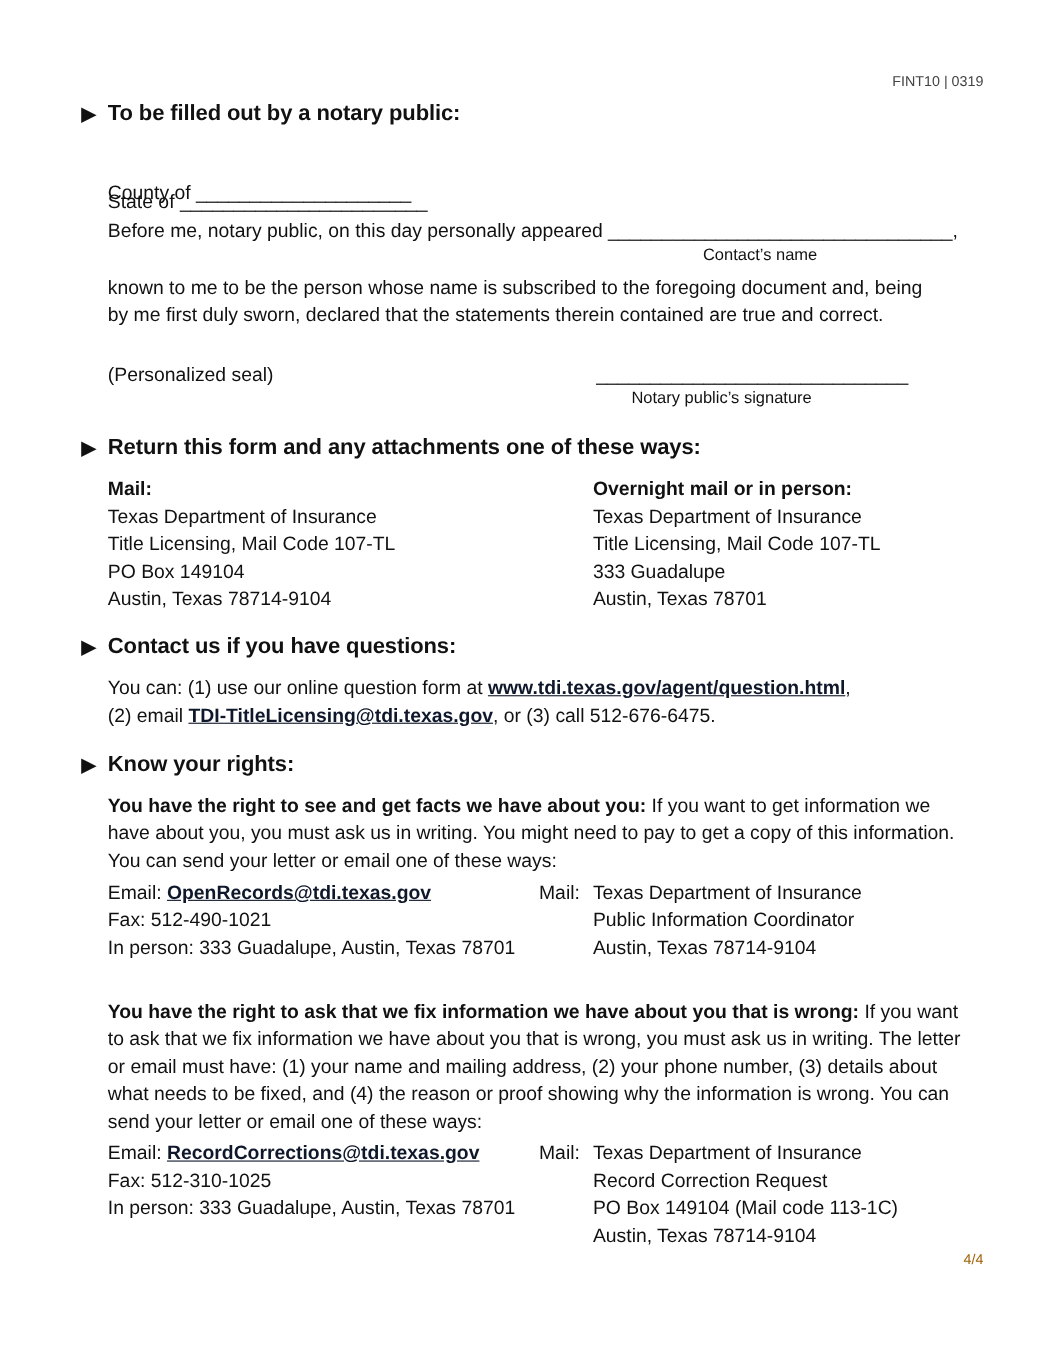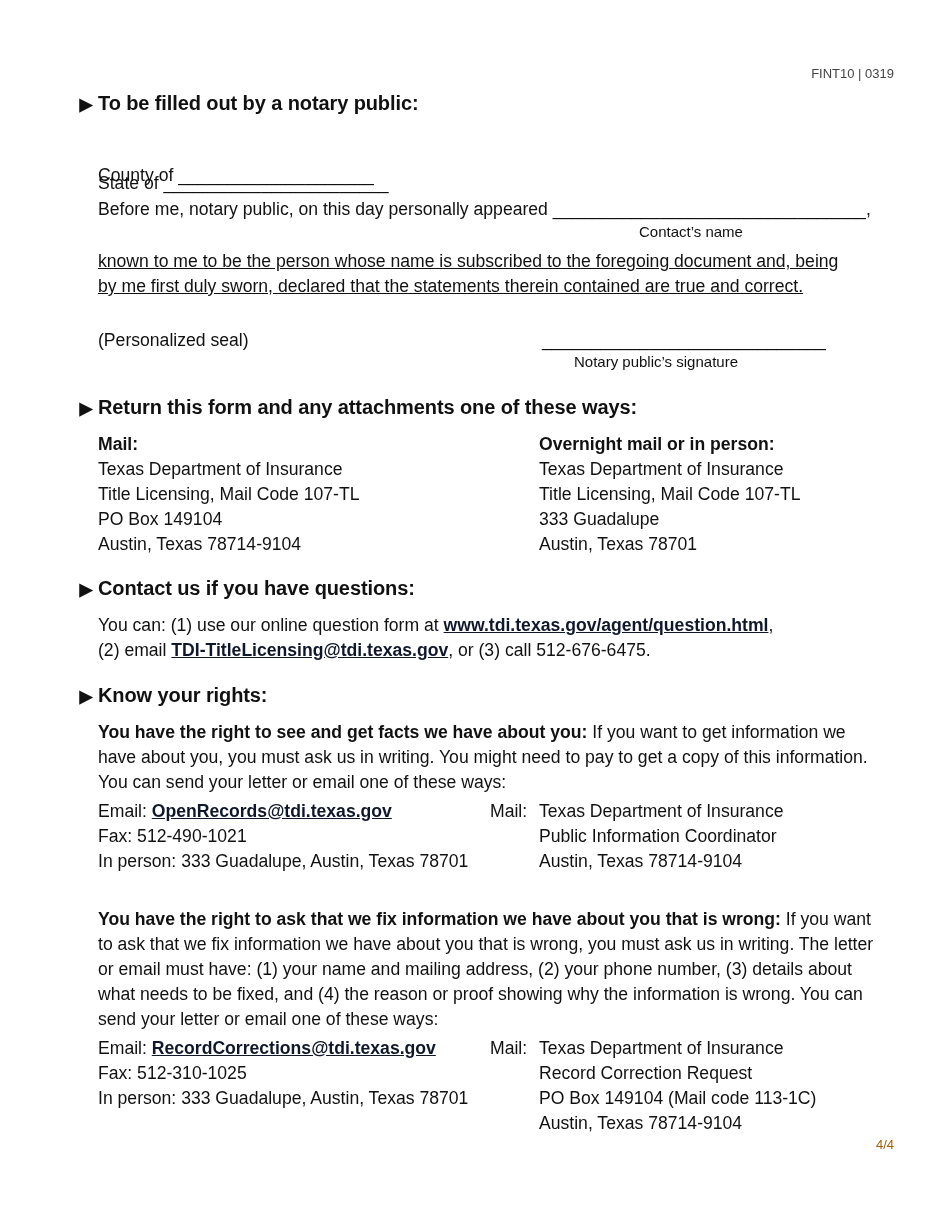--- a/index.html
+++ b/index.html
@@ -6,21 +6,21 @@
   body {
     width: 950px; height: 1230px; position: relative; overflow: hidden;
     font-family: "Liberation Sans", "DejaVu Sans", sans-serif;
     color: #111111;
   }
   .abs { position: absolute; white-space: nowrap; }
   .form-id { top: 66px; right: 56px; font-size: 13px; color: #444; }
   .page-num { top: 1137px; right: 56px; font-size: 13px; color: #a16207; }
   .heading {
     position: absolute; left: 74px; font-size: 20px; font-weight: bold; white-space: nowrap;
-    font-family: "Liberation Sans", sans-serif; letter-spacing: -0.1px; text-align: center;
+    font-family: "Liberation Sans", sans-serif; letter-spacing: -0.1px;
   }
   .heading .tri { display: inline-block; width: 24px; font-size: 17px; }
   .body-text { font-size: 17.6px; line-height: 25px; }
   .small { font-size: 15px; }
   .para { position: absolute; left: 98px; width: 780px; font-size: 17.6px; line-height: 25px; white-space: normal; }
   .bold { font-weight: bold; }
   a.link { color: #0f172a; text-decoration: underline; font-weight: bold; }
   .col { position: absolute; font-size: 17.6px; line-height: 25px; }
   .col div { white-space: nowrap; }
   .mail-label { position: absolute; font-size: 17.6px; line-height: 25px; }
@@ -31,21 +31,21 @@
 <div class="abs form-id">FINT10 | 0319</div>
 <div class="abs page-num">4/4</div>
 
 <div class="heading" style="top:92px;">
   <span class="tri">▶</span><span>To be filled out by a notary public:</span>
 </div>
 <div class="abs body-text" style="left:98px; top:129px;margin-top:42px;">State of _______________________</div>
 <div class="abs body-text" style="left:98px; top:163px;">County of ____________________</div>
 <div class="abs body-text" style="left:98px; top:197px;">Before me, notary public, on this day personally appeared ________________________________,</div>
 <div class="abs small" style="left:639px; top:223px;">Contact’s name</div>
-<div class="para" style="top:249px; width:760px;text-decoration:underline;">known to me to be the person whose name is subscribed to the foregoing document and, being by me first duly sworn, declared that the statements therein contained are true and correct.</div>
+<div class="para" style="top:249px; width:760px;">known to me to be the person whose name is subscribed to the foregoing document and, being by me first duly sworn, declared that the statements therein contained are true and correct.</div>
 <div class="abs body-text" style="left:98px; top:328px;">(Personalized seal)</div>
 <div class="abs body-text" style="left:542px; top:328px;">_____________________________</div>
 <div class="abs small" style="left:574px; top:353px;">Notary public’s signature</div>
 
 <div class="heading" style="top:396px;">
   <span class="tri">▶</span><span>Return this form and any attachments one of these ways:</span>
 </div>
 <div class="col" style="left:98px; top:432px;">
   <div class="bold">Mail:</div>
   <div>Texas Department of Insurance</div>

